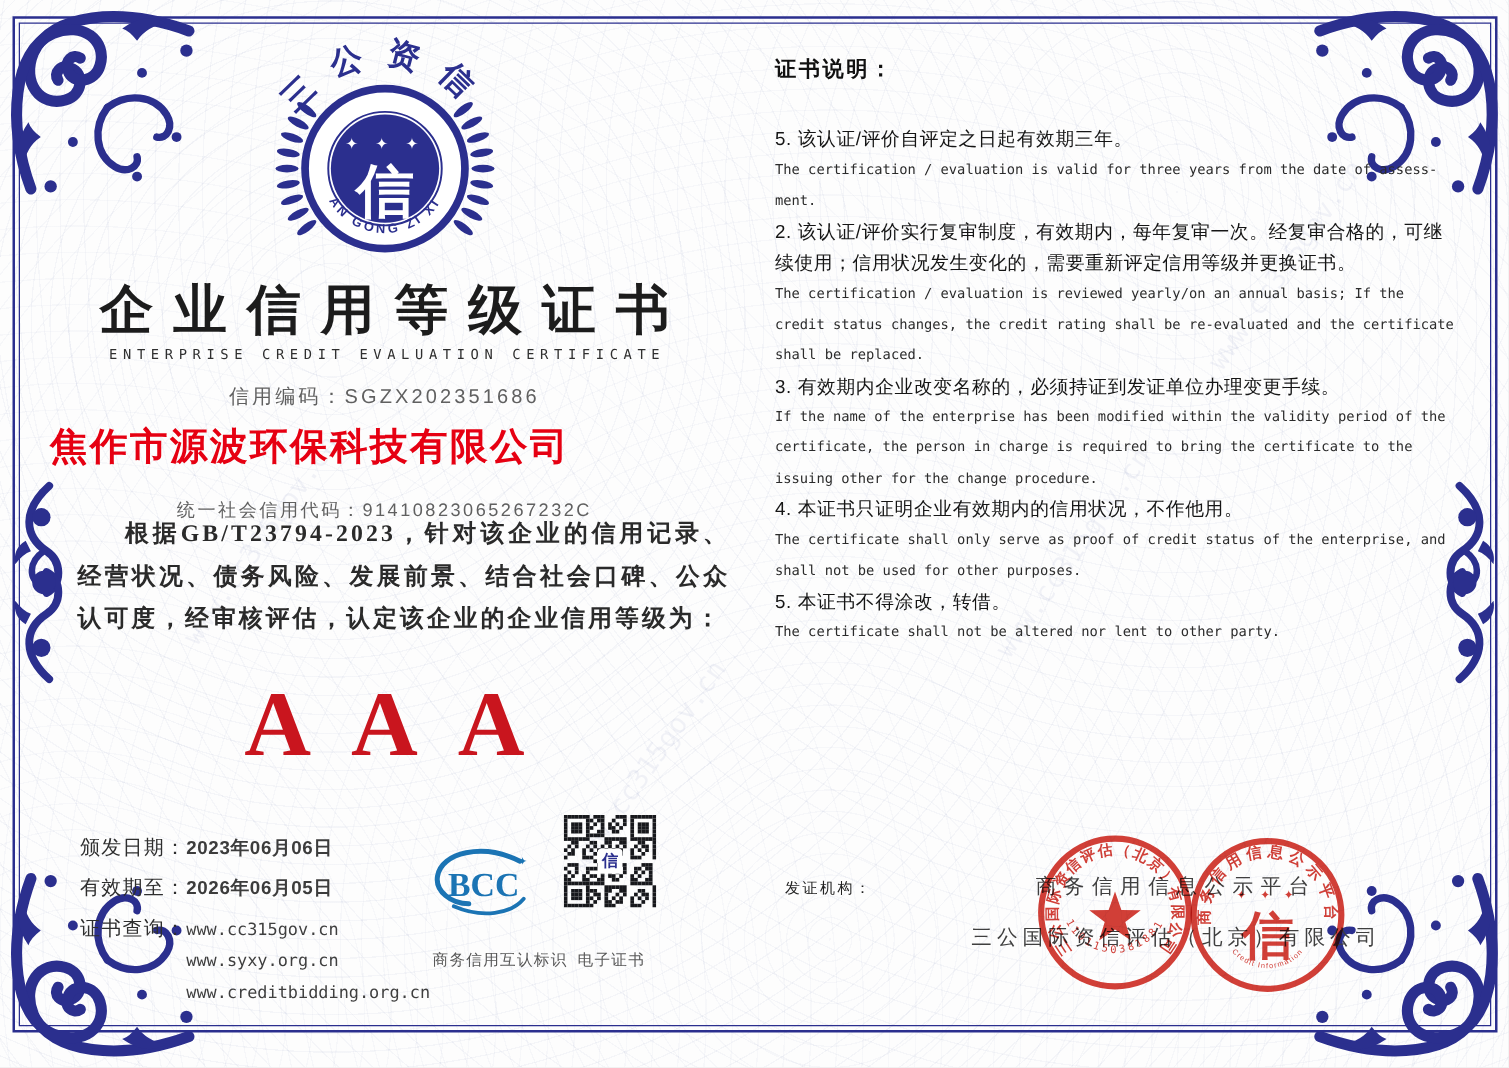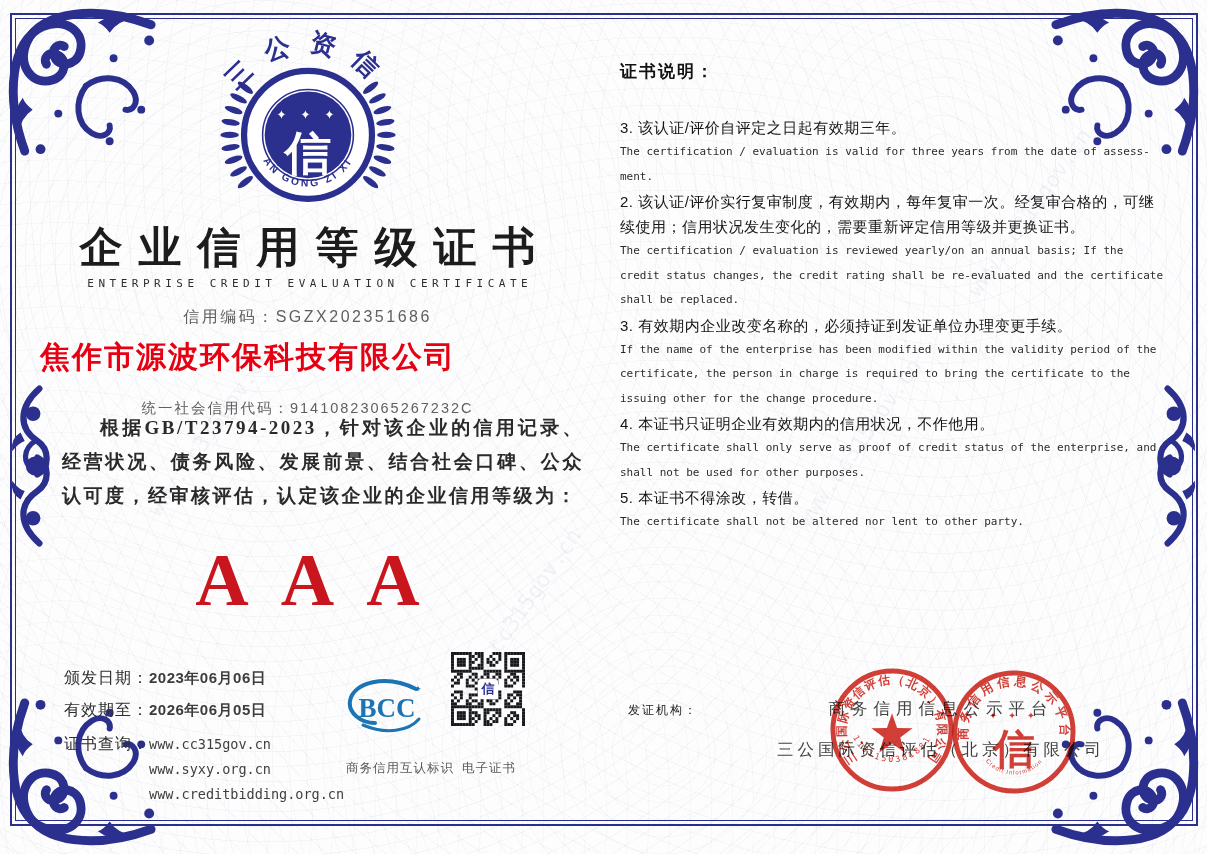--- a/index.html
+++ b/index.html
@@ -51,21 +51,21 @@
 
   .bcc{position:absolute;left:344px;top:678px;width:86px;height:58px;}
   .qr{position:absolute;left:451px;top:652px;width:74px;height:74px;}
   .qr-center{position:absolute;left:478px;top:679px;width:20px;height:20px;background:#fff;
     display:flex;align-items:center;justify-content:center;font-size:13px;font-weight:700;color:#2b2f8e;border-radius:3px;}
   .small-label{position:absolute;font-family:"Liberation Serif",serif;font-size:12.5px;color:#585858;letter-spacing:1px;text-align:center;}
   .bcc-label{left:330px;top:760px;width:140px;}
   .qr-label{left:443px;top:760px;width:92px;}
 
   .notes{position:absolute;left:620px;top:44px;width:544px;}
-  .notes-heading{font-size:17px;font-weight:700;letter-spacing:2px;color:#111;margin:16px 0 32px 0;}
+  .notes-heading{font-size:17px;font-weight:700;letter-spacing:2px;color:#111;margin:0 0 32px 0;}
   .note-cn{font-size:15px;line-height:25px;color:#151515;letter-spacing:.5px;}
   .note-en{font-family:"DejaVu Sans Mono",monospace;font-size:11px;line-height:24.5px;color:#2b2b2b;}
 
   .issuer-label{position:absolute;left:628px;top:702px;font-family:"Liberation Serif",serif;font-size:12px;letter-spacing:2px;color:#222;}
   .issuer-lines{position:absolute;left:735px;top:698px;width:412px;text-align:center;font-family:"Liberation Serif",serif;color:#3f3f3f;}
   .issuer-line1{font-size:16.5px;letter-spacing:6px;margin-bottom:19px;}
   .issuer-line2{font-size:16.5px;letter-spacing:4px;}
 
   .seal{position:absolute;mix-blend-mode:multiply;opacity:.92;}
   .seal-left{left:828px;top:666px;width:128px;height:128px;}
@@ -533,21 +533,21 @@
       <rect x="18" y="24" width="1" height="1" fill="#17181c"></rect>
       <rect x="19" y="24" width="1" height="1" fill="#17181c"></rect>
       <rect x="20" y="24" width="1" height="1" fill="#17181c"></rect>
       <rect x="24" y="24" width="1" height="1" fill="#17181c"></rect>
     </svg>
   <div class="qr-center">信</div>
   <div class="small-label qr-label">电子证书</div>
 
   <div class="notes">
     <p class="notes-heading">证书说明：</p>
-    <div class="note-cn">3. 该认证/评价自评定之日起有效期三年。</div>
+    <div class="note-cn">5. 该认证/评价自评定之日起有效期三年。</div>
     <div class="note-en">The certification / evaluation is valid for three years from the date of assess-ment.</div>
     <div class="note-cn">2. 该认证/评价实行复审制度，有效期内，每年复审一次。经复审合格的，可继续使用；信用状况发生变化的，需要重新评定信用等级并更换证书。</div>
     <div class="note-en">The certification / evaluation is reviewed yearly/on an annual basis; If the credit status changes, the credit rating shall be re-evaluated and the certificate shall be replaced.</div>
     <div class="note-cn">3. 有效期内企业改变名称的，必须持证到发证单位办理变更手续。</div>
     <div class="note-en">If the name of the enterprise has been modified within the validity period of the certificate, the person in charge is required to bring the certificate to the issuing other for the change procedure.</div>
     <div class="note-cn">4. 本证书只证明企业有效期内的信用状况，不作他用。</div>
     <div class="note-en">The certificate shall only serve as proof of credit status of the enterprise, and shall not be used for other purposes.</div>
     <div class="note-cn">5. 本证书不得涂改，转借。</div>
     <div class="note-en">The certificate shall not be altered nor lent to other party.</div>
   </div>

